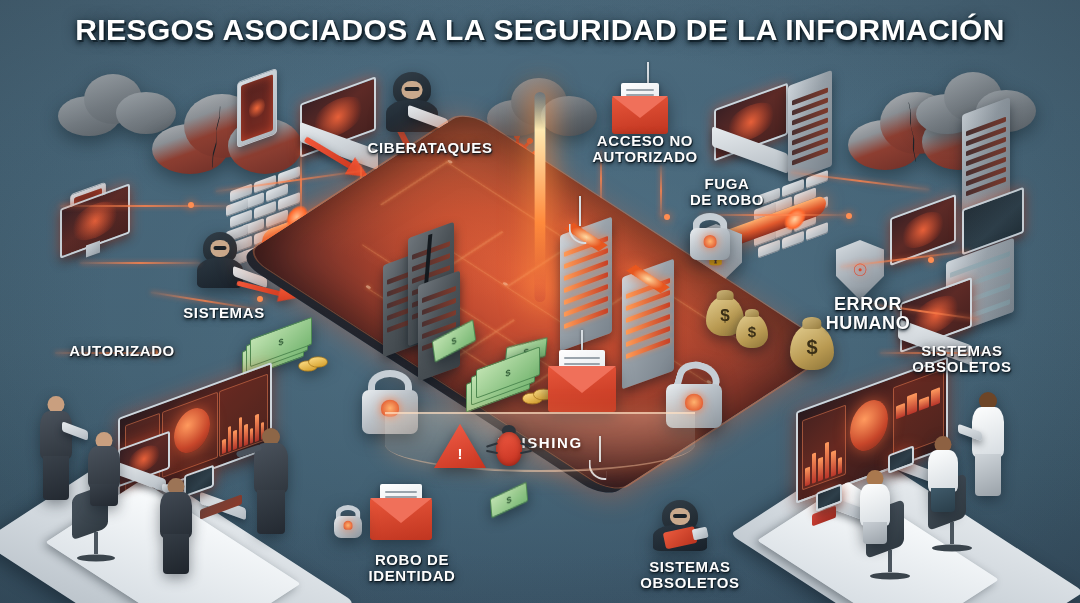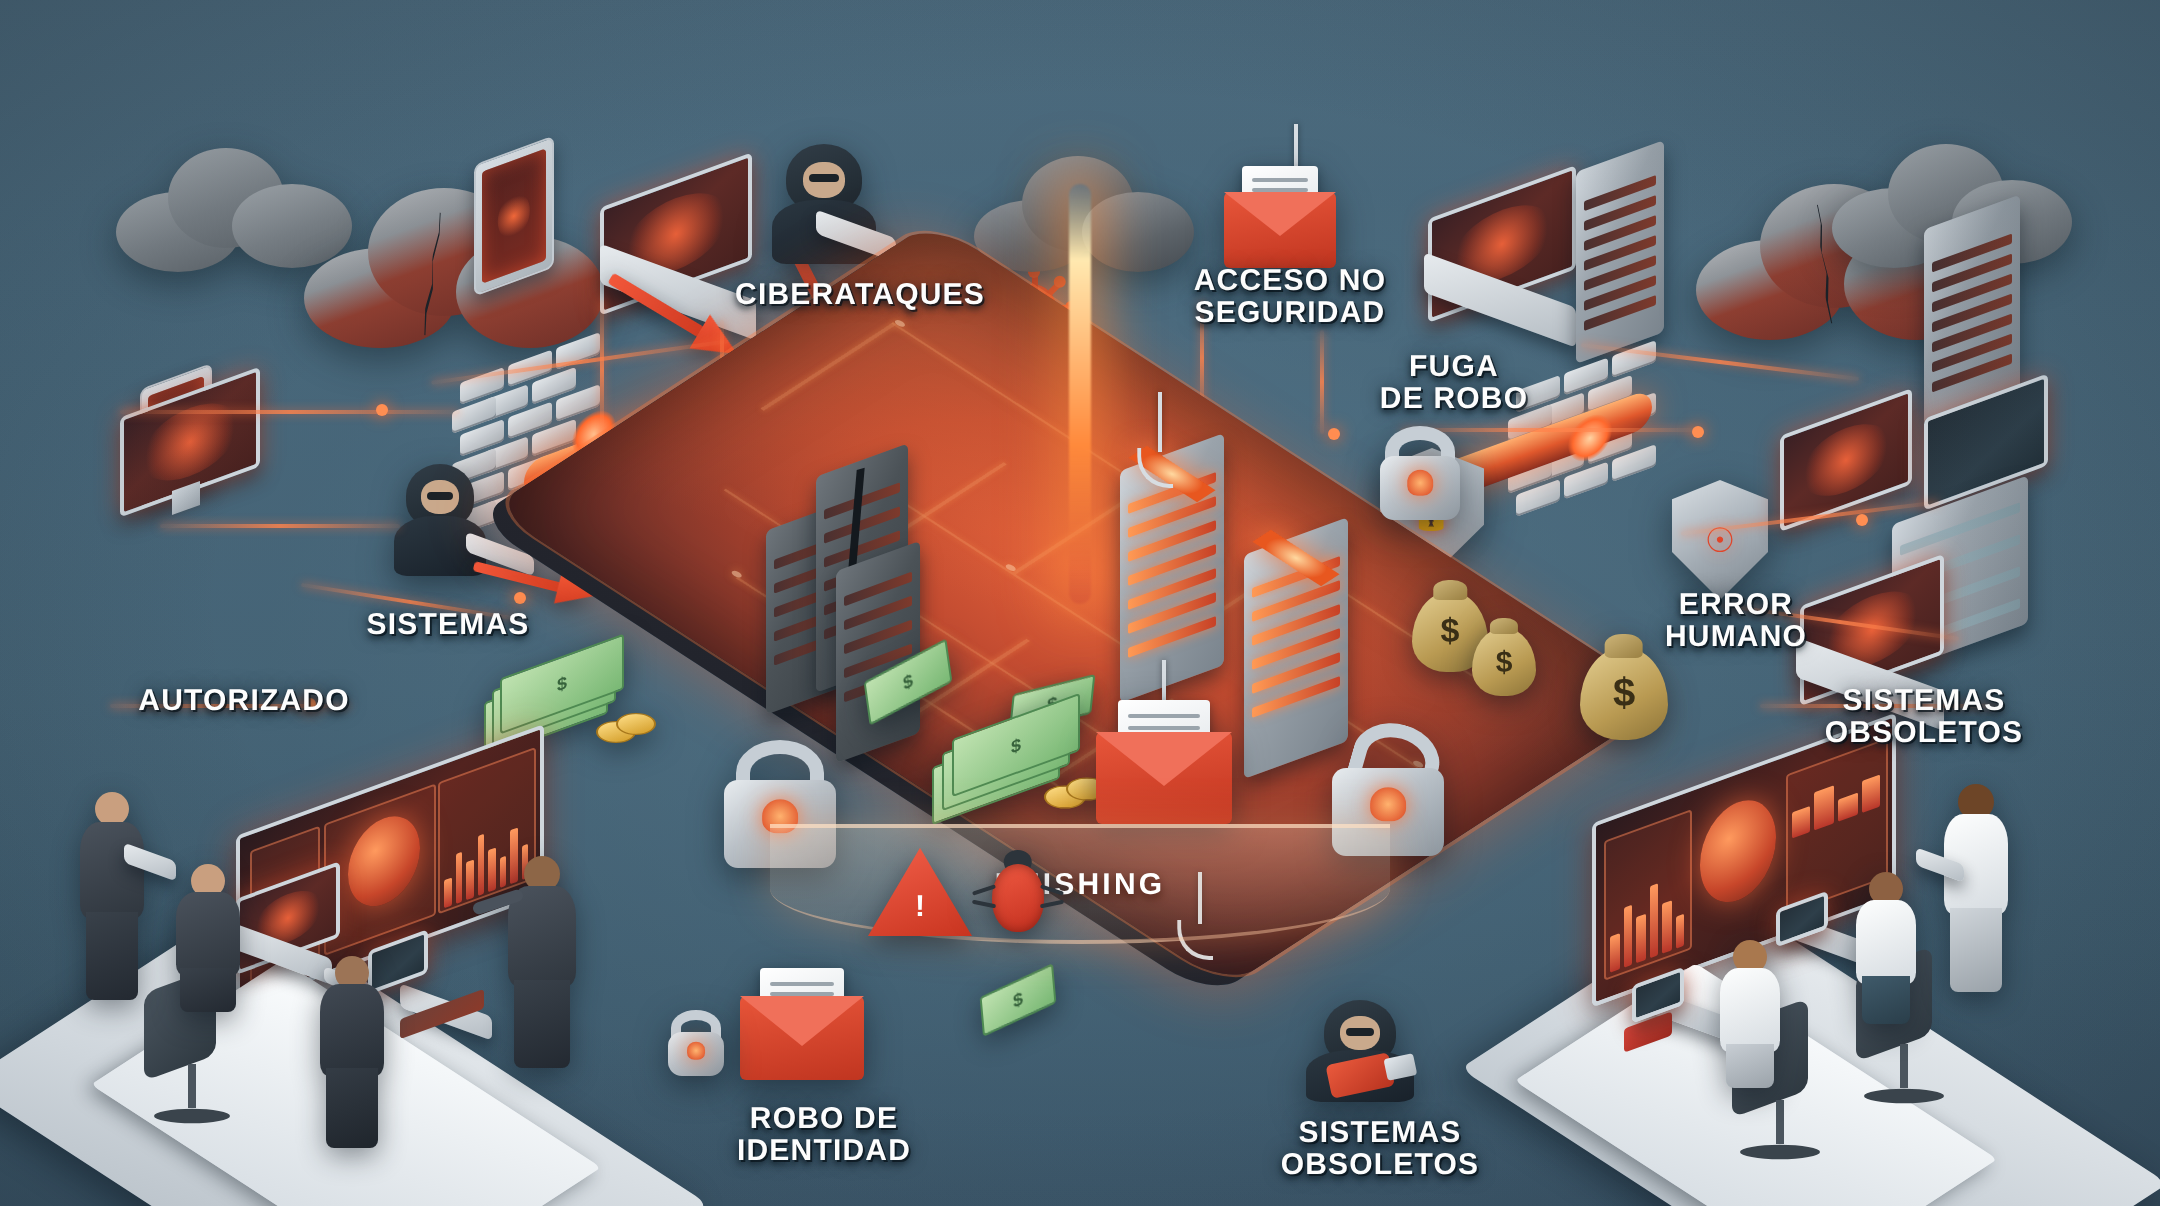--- a/index.html
+++ b/index.html
@@ -189,20 +189,21 @@
   .glassband .gt{color:#fff;font-weight:700;font-size:15px;letter-spacing:1.6px;text-shadow:0 2px 4px rgba(60,18,8,.8);}
 
   .dish{position:absolute;border-radius:50%;background:linear-gradient(150deg,#cfd6dc,#8e979f);transform:scaleY(.55);box-shadow:0 5px 9px rgba(10,20,28,.45);display:flex;align-items:center;justify-content:center;}
   .dish .in{width:62%;height:62%;border-radius:50%;background:radial-gradient(circle,#ff7a45,#a8331f 70%);box-shadow:0 0 10px rgba(255,110,60,.8);}
 </style>
 </head>
 <body>
 
 <div id="stage">
 
+  <div class="ttl">RIESGOS ASOCIADOS A LA SEGURIDAD DE LA INFORMACIÓN</div>
 
   <div style="position:absolute;inset:0;z-index:4;">
     <div class="wire" style="left:60px;top:205px;width:170px;"></div>
     <div class="wire" style="left:80px;top:262px;width:120px;"></div>
     <div class="wire" style="left:150px;top:300px;width:110px;transform:rotate(9deg);"></div>
     <div class="wire" style="left:215px;top:180px;width:150px;transform:rotate(-8deg);"></div>
     <div class="wire" style="left:300px;top:232px;width:120px;transform:rotate(12deg);"></div>
     <div class="wire v" style="left:300px;top:150px;height:70px;"></div>
     <div class="wire v" style="left:360px;top:160px;height:60px;"></div>
     <div class="wire v" style="left:420px;top:168px;height:48px;"></div>
@@ -755,24 +756,24 @@
     <div class="bdy" style="top:25px;width:54px;height:26px;"></div>
   </div>
   <div style="position:absolute;left:664px;top:528px;width:44px;height:17px;z-index:53;transform:rotate(-12deg);">
     <div style="position:absolute;left:0;top:0;width:32px;height:17px;border-radius:3px;background:linear-gradient(150deg,#ea5a3d,#b8331f);"></div>
     <div style="position:absolute;left:29px;top:3px;width:15px;height:11px;border-radius:2px;background:linear-gradient(150deg,#e5eaee,#a9b2b9);"></div>
   </div>
 
   <div>
     <div class="lbl" style="left:430px;top:140px;font-size:15px;">CIBERATAQUES</div>
     <div class="lbl" style="left:645px;top:133px;font-size:15px;">ACCESO NO
-SEGURIDAD</div>
+AUTORIZADO</div>
     <div class="lbl" style="left:727px;top:176px;font-size:15px;">FUGA
 DE ROBO</div>
-    <div class="lbl" style="left:868px;top:295px;font-size:15px;">ERROR
+    <div class="lbl" style="left:868px;top:295px;font-size:18px;">ERROR
 HUMANO</div>
     <div class="lbl" style="left:962px;top:343px;font-size:15px;">SISTEMAS
 OBSOLETOS</div>
     <div class="lbl" style="left:224px;top:305px;font-size:15px;">SISTEMAS</div>
     <div class="lbl" style="left:122px;top:343px;font-size:15px;">AUTORIZADO</div>
     <div class="lbl" style="left:412px;top:552px;font-size:15px;">ROBO DE
 IDENTIDAD</div>
     <div class="lbl" style="left:690px;top:559px;font-size:15px;">SISTEMAS
 OBSOLETOS</div>
   </div>

